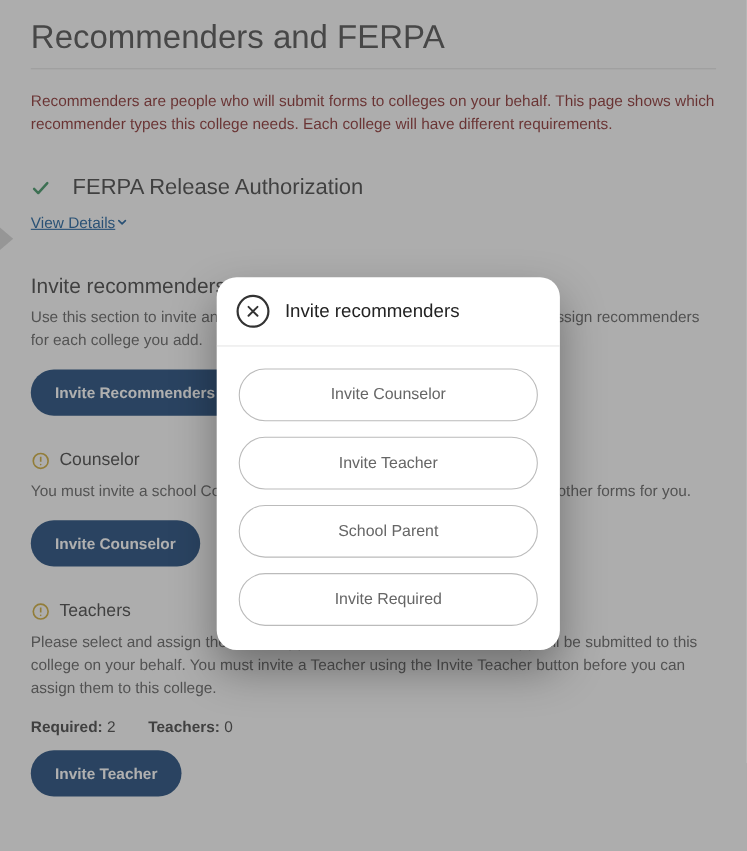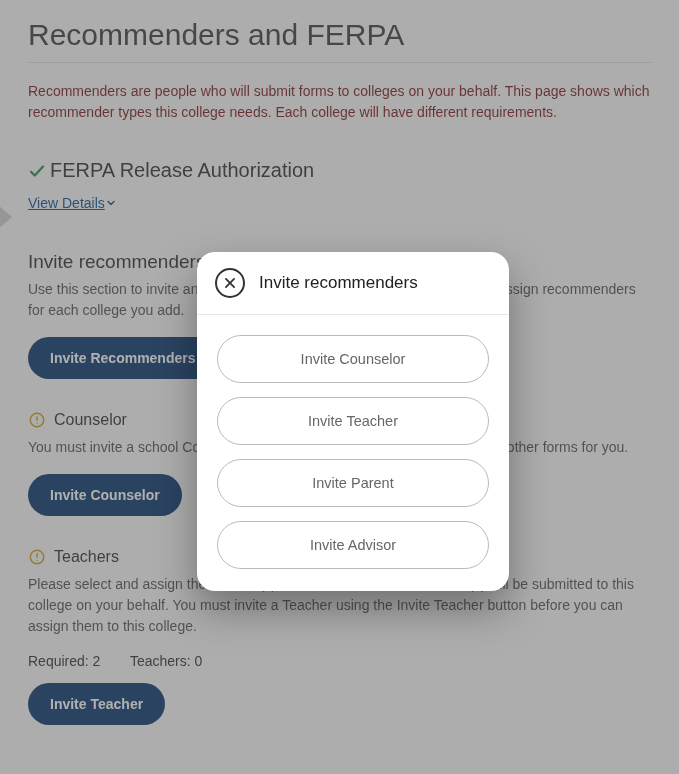--- a/index.html
+++ b/index.html
@@ -28,21 +28,21 @@
   }
   .intro {
     font-size: 14px;
     color: #7f1d1d;
     line-height: 1.5;
     margin-bottom: 32px;
   }
   .ferpa-row {
     display: flex;
     align-items: center;
-    gap: 4px;
+    gap: 20px;
     margin-bottom: 12px;
     margin-top: 36px;
   }
   .ferpa-title {
     font-size: 20px;
     font-weight: 500;
     color: #333;
   }
   .check-icon svg { display: block; }
   .view-details {
@@ -89,21 +89,21 @@
     font-size: 16px;
     color: #333;
     text-align: right;
   }
   .warn-icon svg { display: block; }
   .req-row {
     font-size: 14px;
     color: #333;
     margin-bottom: 14px;
   }
-  .req-row .label { font-weight: 400; text-align: right; }
+  .req-row .label { font-weight: 700; text-align: right; }
   .req-row .gap { display:inline-block; width: 22px; }
 
   
   .edge-pointer {
     position: absolute;
     left: -2px;
     top: 205px;
     width: 0; height: 0;
     border-top: 12px solid transparent;
     border-bottom: 12px solid transparent;
@@ -249,16 +249,16 @@
             <line x1="5" y1="5" x2="19" y2="19"></line>
             <line x1="19" y1="5" x2="5" y2="19"></line>
           </svg>
       </span>
     </button>
     <span class="modal-title">Invite recommenders</span>
   </div>
   <div class="modal-body">
     <button class="outline-btn">Invite Counselor</button>
     <button class="outline-btn">Invite Teacher</button>
-    <button class="outline-btn">Invite Parent</button>
-    <button class="outline-btn">Invite Advisor</button>
+    <button class="outline-btn">School Parent</button>
+    <button class="outline-btn">Invite Required</button>
   </div>
 </div>
 
 </body></html>

